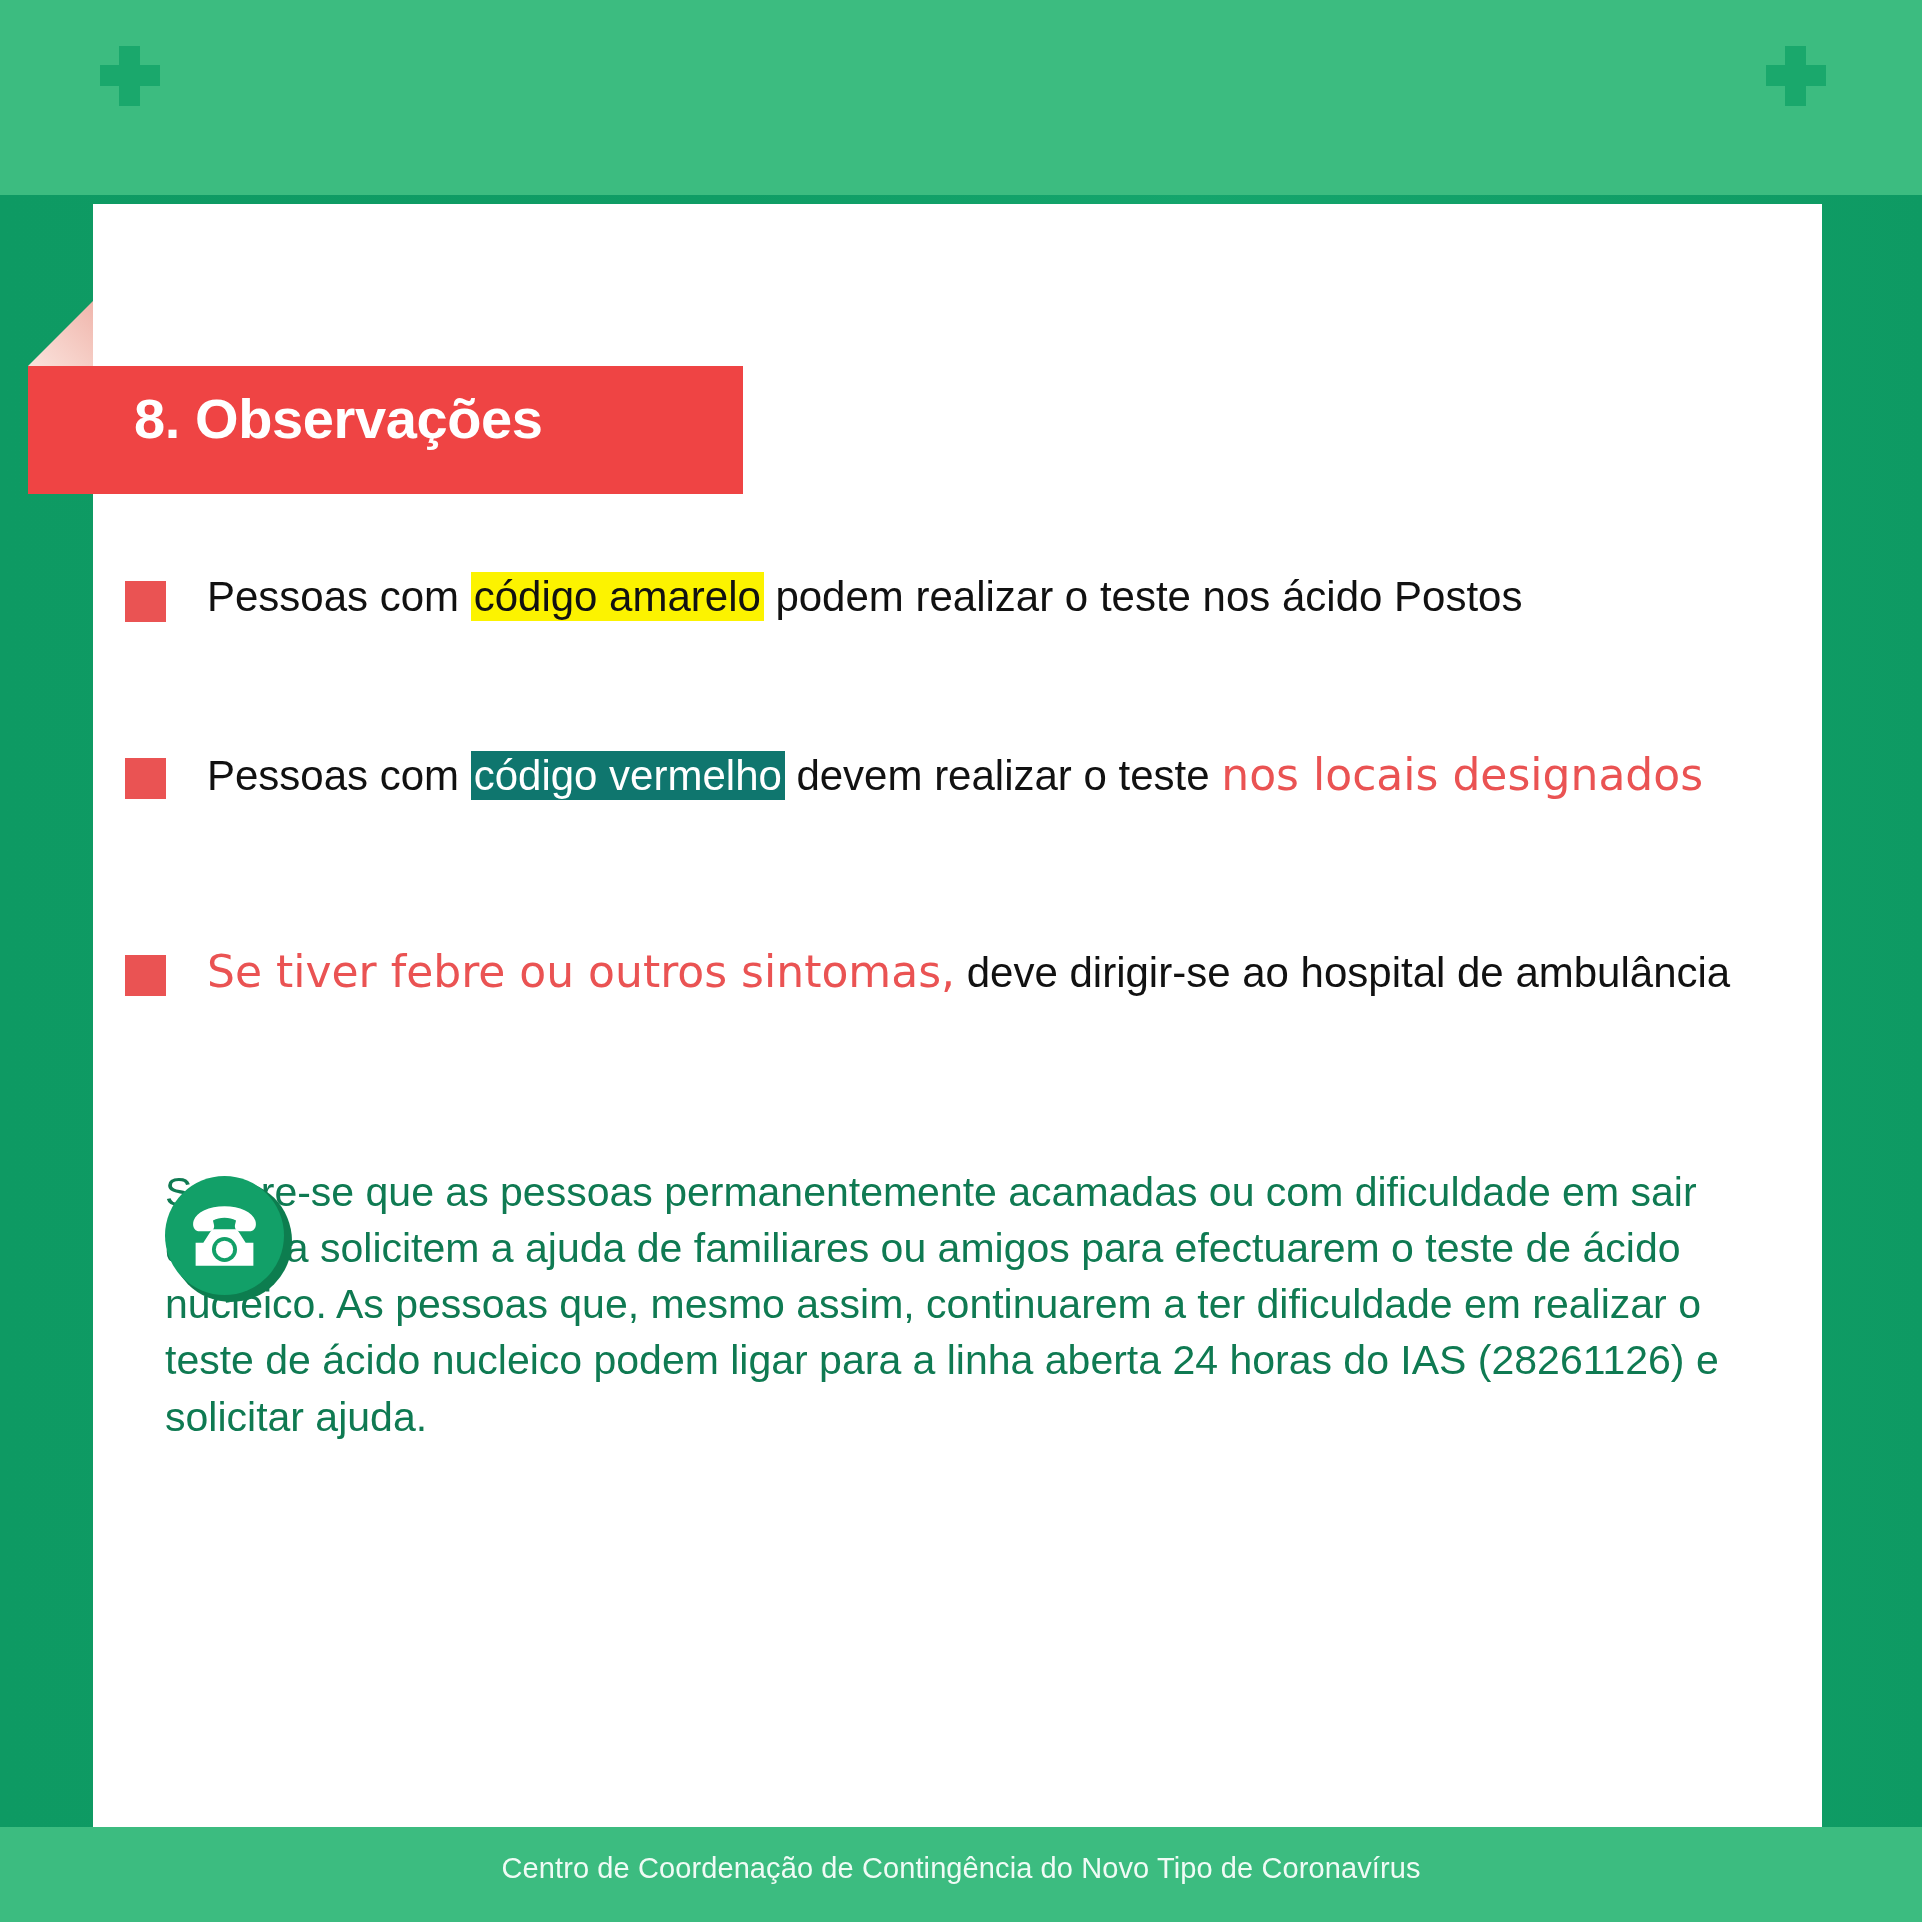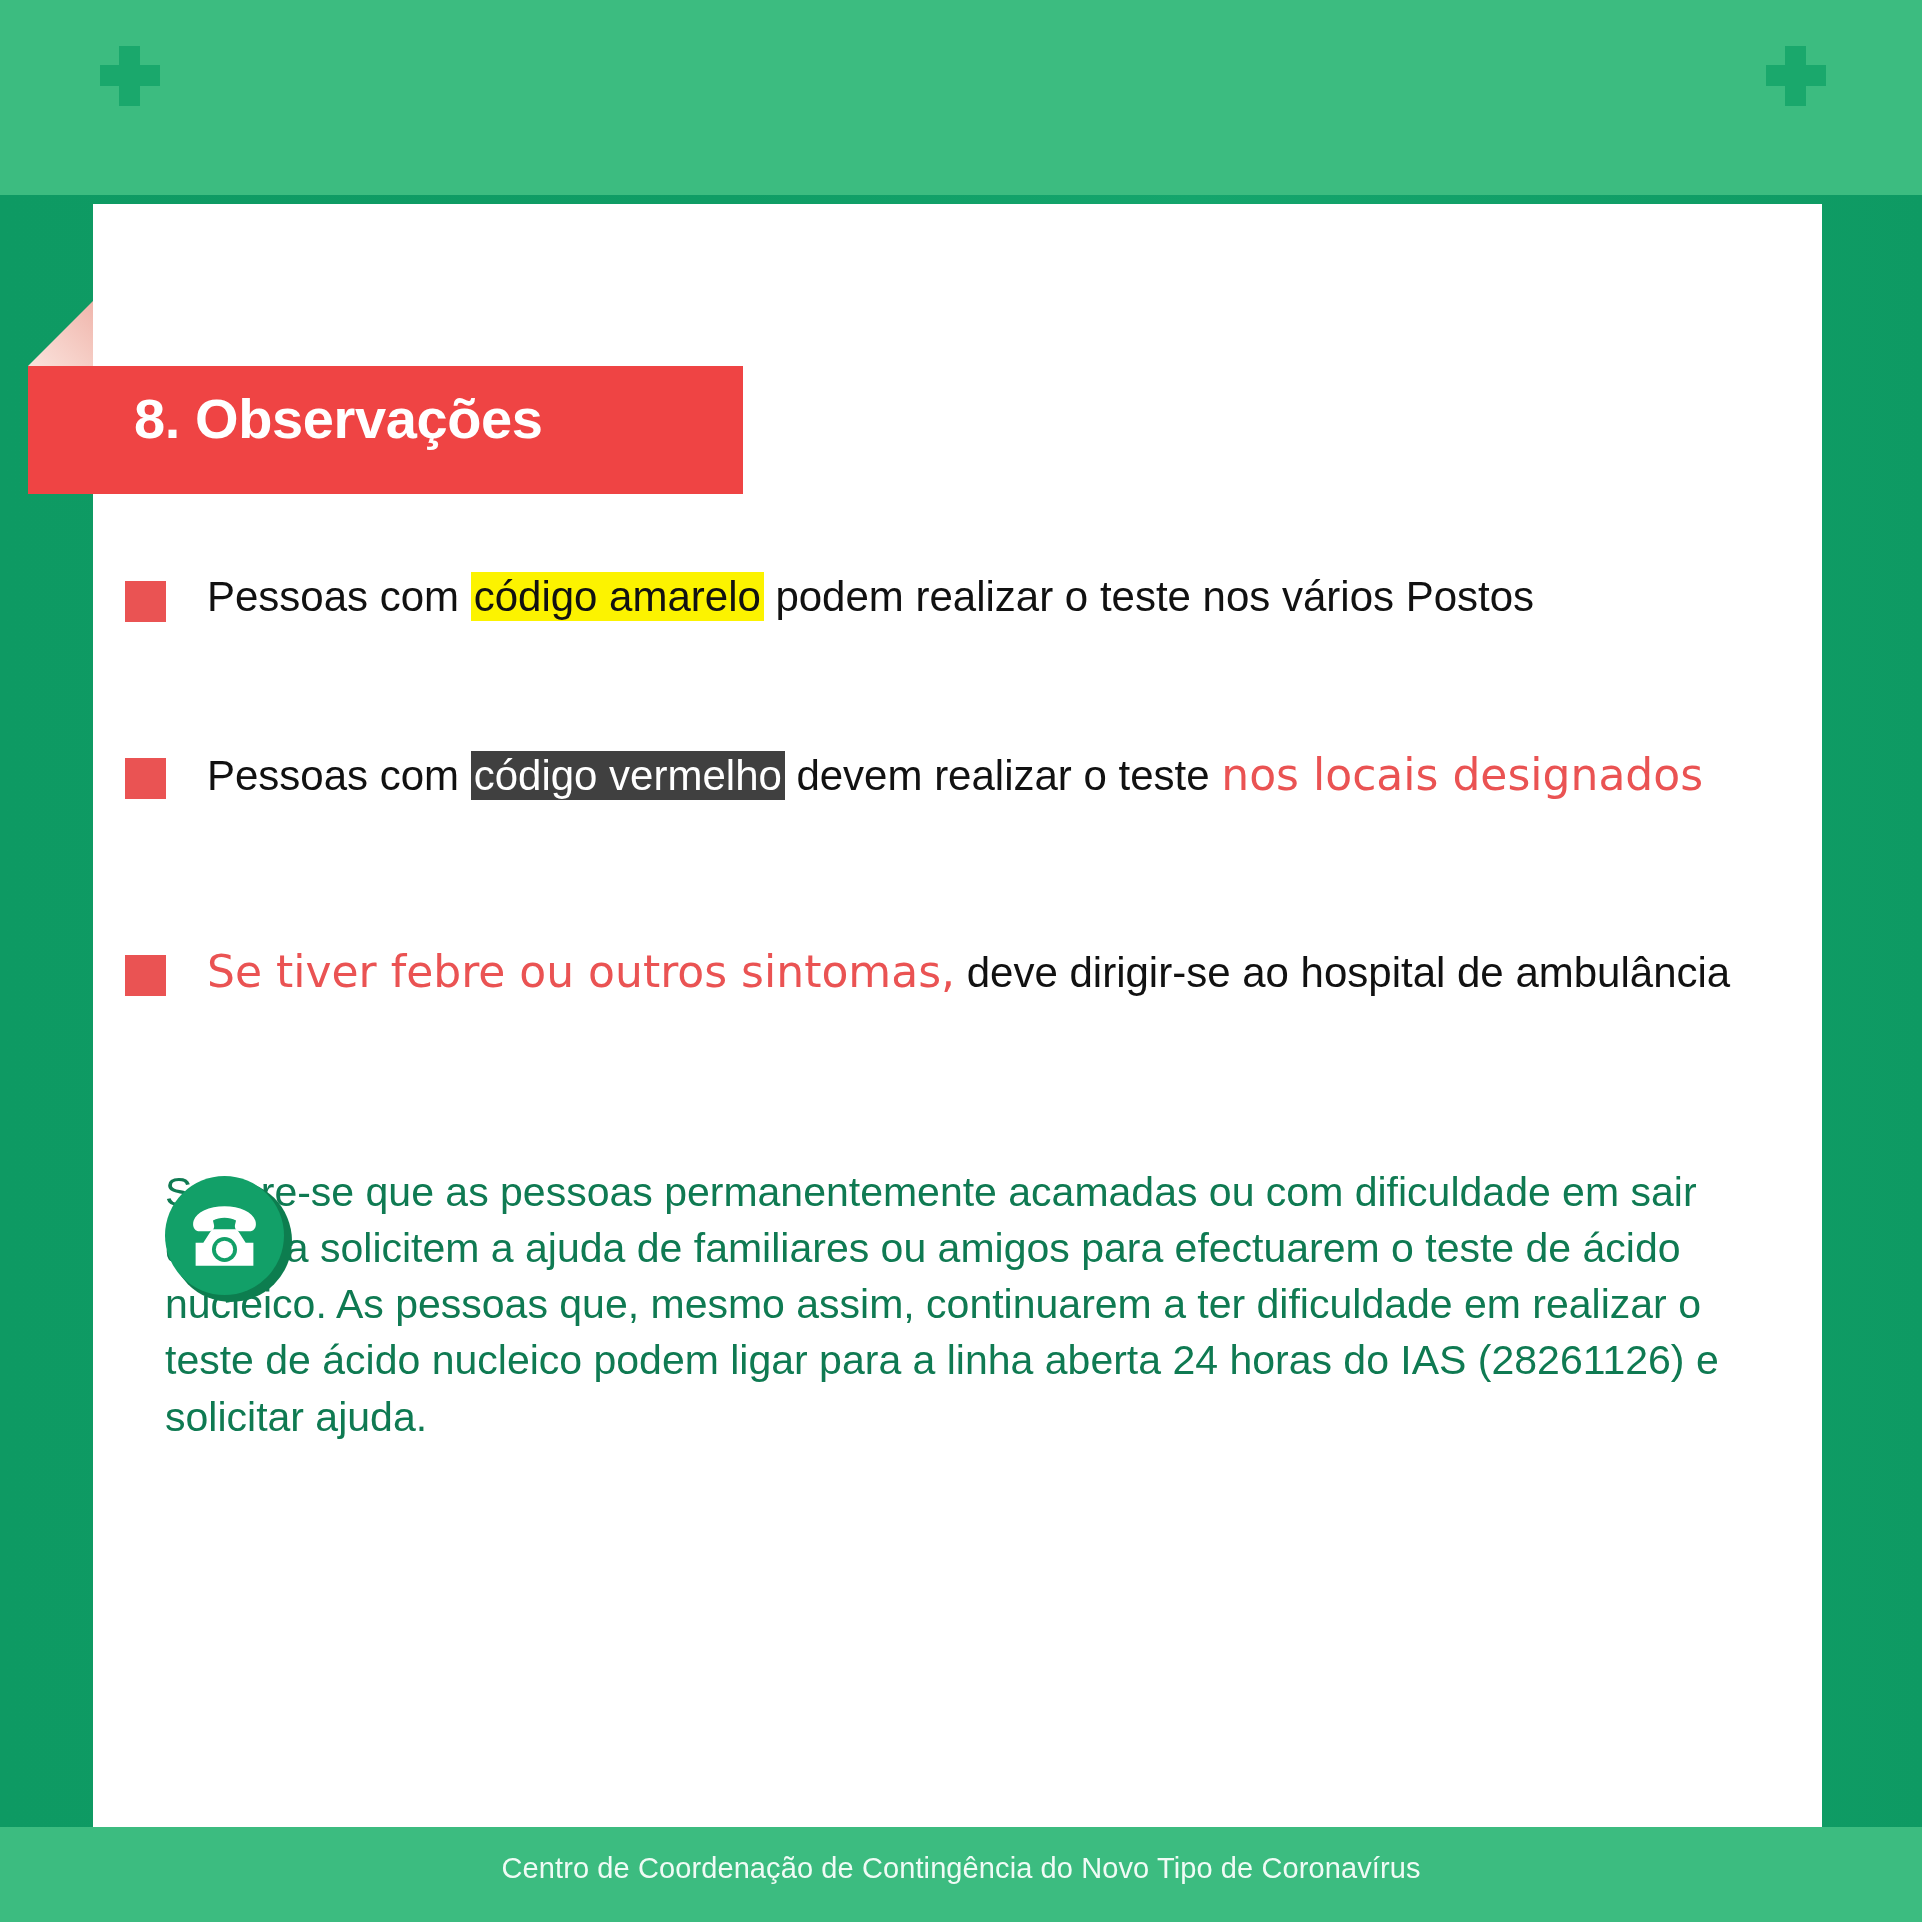--- a/index.html
+++ b/index.html
@@ -132,21 +132,21 @@
     font-family: "Liberation Sans", sans-serif;
   }
 
   .hl-yellow {
     background: #fcf300;
     color: #111111;
     padding: 1px 2.9px;
     margin-top: 22px;
   }
   .hl-red {
-    background: #404040;
+    background: #0f766e;
     color: #ffffff;
     padding: 1px 2.9px;
   }
   .red-light {
     color: #ea5353;
     font-family: "DejaVu Sans", sans-serif;
     font-size: 44px;
   }
 
   #bullet1 { left: 125px; top: 572px;  width: 1652px; }
@@ -224,21 +224,21 @@
   <div id="card"></div>
 
   <div id="ribbon-fold"></div>
   <div id="ribbon">
     <div id="ribbon-title">8. Observações</div>
   </div>
 
   <div class="bullet-row" id="bullet1">
     <span class="bullet-sq"></span>
     <span class="bullet-text">
-      <span>Pessoas com </span><span class="hl-yellow">código amarelo</span><span> podem realizar o teste nos vários Postos</span>
+      <span>Pessoas com </span><span class="hl-yellow">código amarelo</span><span> podem realizar o teste nos ácido Postos</span>
     </span>
   </div>
 
   <div class="bullet-row" id="bullet2">
     <span class="bullet-sq"></span>
     <span class="bullet-text">
       <span>Pessoas com </span><span class="hl-red">código vermelho</span><span> devem realizar o teste </span><span class="red-light">nos locais designados</span>
     </span>
   </div>
 

